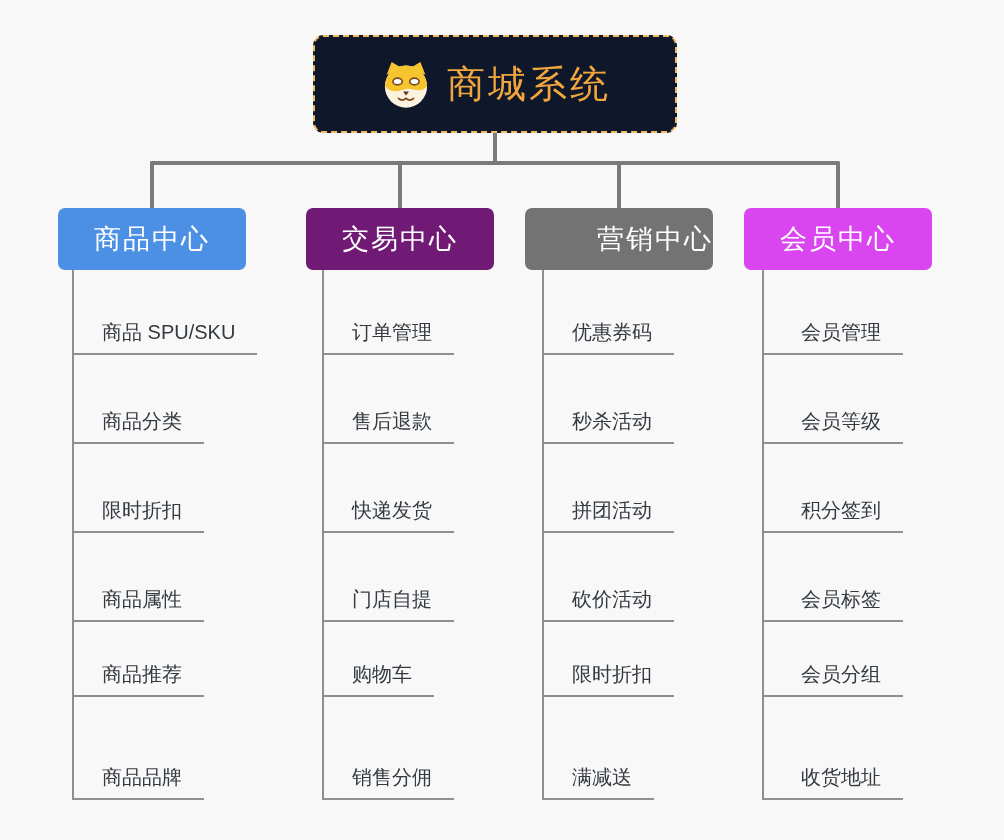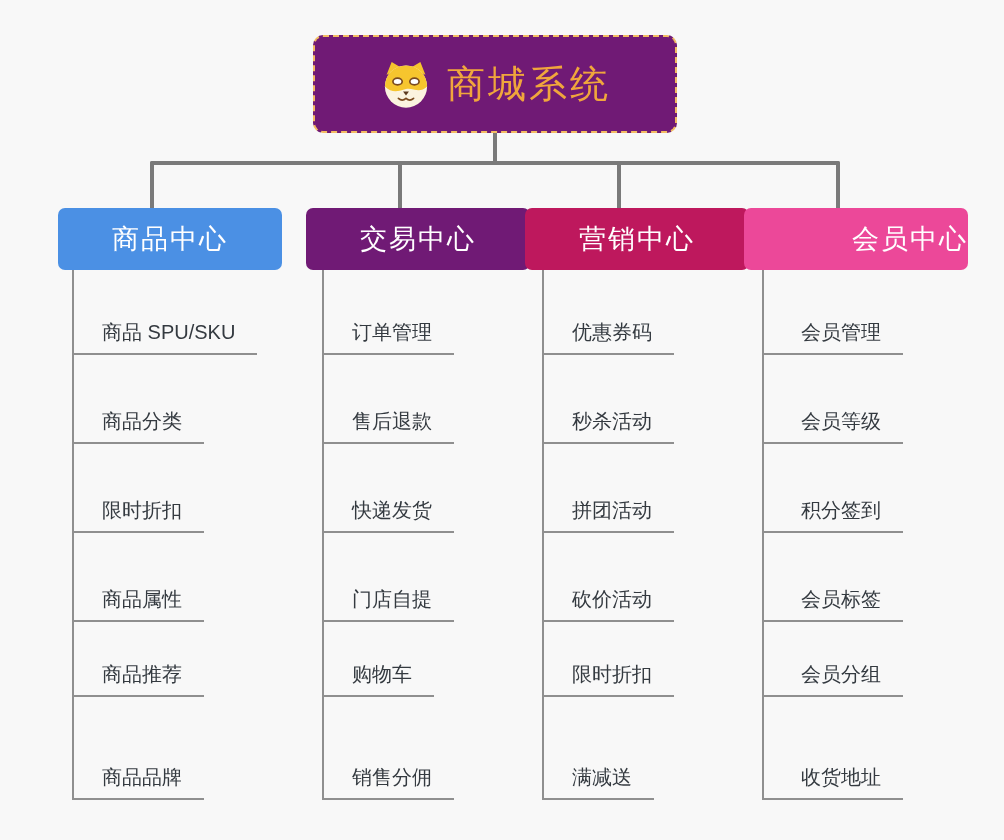--- a/index.html
+++ b/index.html
@@ -17,32 +17,32 @@
   .hbar{left:150px;top:161px;width:690px;height:4px;}
   .drop{width:4px;top:161px;height:49px;}
   .drop.d0{left:150px;}
   .drop.d1{left:398px;}
   .drop.d2{left:617px;}
   .drop.d3{left:836px;}
 
   
   .root-box{
     position:absolute;left:313px;top:35px;width:364px;height:98px;
-    background:#701a75;border:2px dashed #f3bc62;border-radius:10px;
+    background:#0f172a;border:2px dashed #f3bc62;border-radius:10px;
     box-sizing:border-box;
     display:flex;align-items:center;justify-content:center;gap:14px;
   }
   .root-title{
     font-size:38px;font-weight:500;color:#f0a63c;letter-spacing:3px;
   }
   .dog{display:flex;align-items:center;}
 
   
   .branch-box{
-    position:absolute;top:208px;width:224px;height:62px;
+    position:absolute;top:208px;width:188px;height:62px;
     border-radius:7px;display:flex;align-items:center;justify-content:center;
     background:#888;
   }
   .branch-box span{color:#ffffff;font-size:27px;letter-spacing:2px;}
   .b0{left:58px;}
   .b1{left:306px;}
   .b2{left:525px;}
   .b3{left:744px;}
 
   
@@ -99,24 +99,24 @@
     </span>
     <span class="root-title" style="color: rgb(240, 166, 60);">商城系统</span>
   </div>
 
   <div class="branch-box b0" style="background: rgb(75, 144, 228);">
     <span>商品中心</span>
   </div>
   <div class="branch-box b1" style="background: #701a75;">
     <span>交易中心</span>
   </div>
-  <div class="branch-box b2" style="background: #be185d;">
+  <div class="branch-box b2" style="background: #737373; justify-content: flex-end;">
     <span>营销中心</span>
   </div>
-  <div class="branch-box b3" style="background: #ec4899; justify-content: flex-end;">
+  <div class="branch-box b3" style="background: #d946ef;">
     <span>会员中心</span>
   </div>
 
   <div class="trunk t0"></div>
   <div class="trunk t1"></div>
   <div class="trunk t2"></div>
   <div class="trunk t3"></div>
 
   <div class="item c0 r0">
       <span>商品 SPU/SKU</span>

